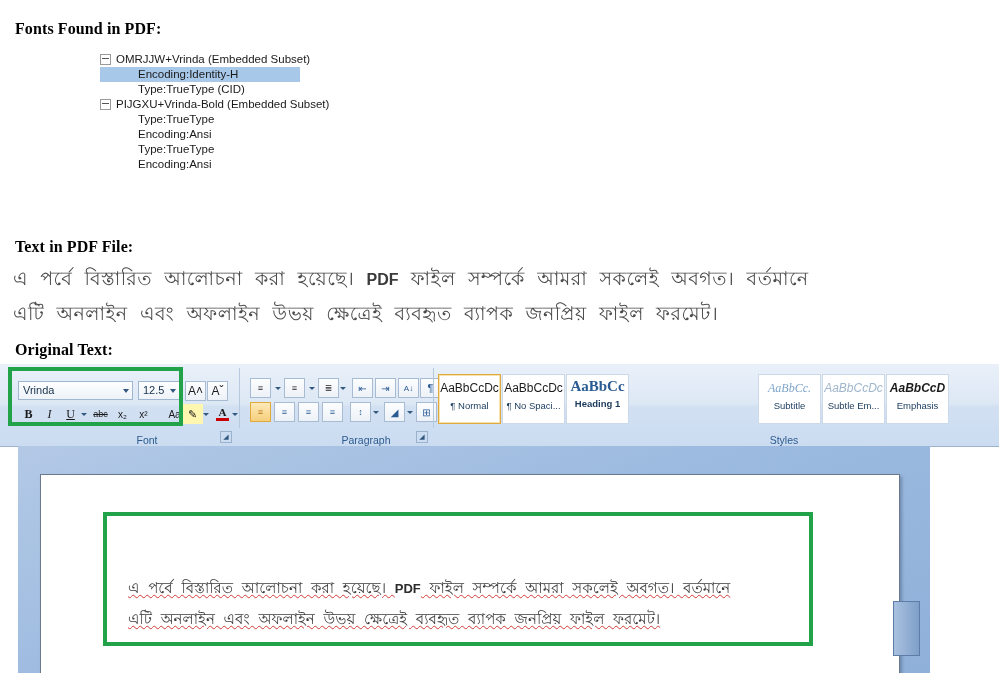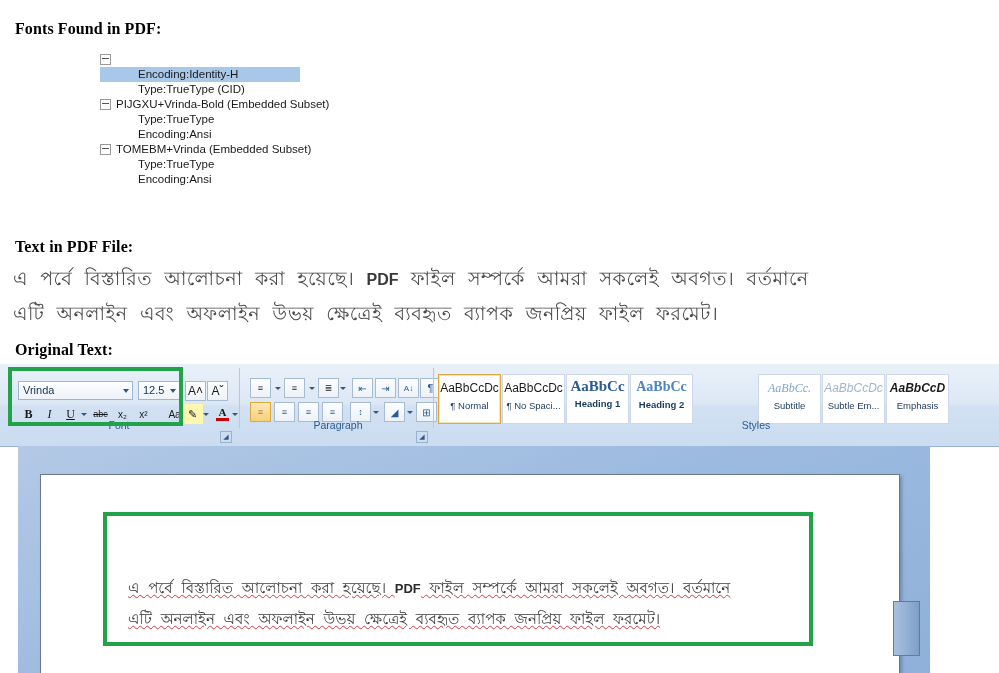--- a/index.html
+++ b/index.html
@@ -49,22 +49,22 @@
 
   
   #ribbon{
     position:absolute;left:0;top:364px;width:999px;height:82px;
     background:linear-gradient(to bottom,#e9f0f9 0%,#dde8f5 48%,#d2e0f2 52%,#cbdcf1 100%);
     border-bottom:1px solid #9cb4ce;
     overflow:hidden;
   }
   .grp{position:absolute;top:0;height:82px;}
   .grp-label{
-    position:absolute;bottom:15px;width:100%;text-align:center;
-    font-size:10.5px;color:#2b5a8f;
+    position:absolute;bottom:0;width:100%;text-align:center;
+    font-size:10.5px;color:#2b5a8f;padding-left:28px;
   }
   .grp-sep{position:absolute;top:4px;bottom:18px;width:1px;background:#b6c9de;}
   .grp-dlg{
     position:absolute;bottom:3px;width:10px;height:10px;border:1px solid #9ab2cc;
     font-size:7px;color:#32587f;line-height:9px;text-align:center;
   }
   
   #grp-font{left:0;width:238px;}
   .ctl{
     position:absolute;background:linear-gradient(to bottom,#fdfefe,#eef3f9);
@@ -136,35 +136,32 @@
   }
 </style>
 </head>
 <body>
 
 <div class="heading" id="fonts-heading">Fonts Found in PDF:</div>
 
 <div id="font-tree">
   <div class="tree-node">
     <span class="expander"></span>
+    <span>OMRJJW+Vrinda (Embedded Subset)</span>
   </div>
   <div class="tree-row"><span class="tree-child sel">Encoding:Identity-H</span></div>
   <div class="tree-row tree-child">Type:TrueType (CID)</div>
 
   <div class="tree-node">
     <span class="expander"></span>
     <span>PIJGXU+Vrinda-Bold (Embedded Subset)</span>
   </div>
   <div class="tree-row tree-child">Type:TrueType</div>
   <div class="tree-row tree-child">Encoding:Ansi</div>
 
-  <div class="tree-node">
-    <span class="expander"></span>
-    <span>TOMEBM+Vrinda (Embedded Subset)</span>
-  </div>
   <div class="tree-row tree-child">Type:TrueType</div>
   <div class="tree-row tree-child">Encoding:Ansi</div>
 </div>
 
 <div class="heading" id="pdf-heading">Text in PDF File:</div>
 <div id="pdf-text">
   <div>
     <span>এ পর্বে বিস্তারিত আলোচনা করা হয়েছে। </span><span class="lat">PDF</span><span> ফাইল সম্পর্কে আমরা সকলেই অবগত।  বর্তমানে</span>
   </div>
   <div>এটি অনলাইন এবং অফলাইন উভয় ক্ষেত্রেই ব্যবহৃত ব্যাপক জনপ্রিয় ফাইল ফরমেট।</div>
@@ -309,24 +306,20 @@
       <div class="style-name">¶ Normal</div>
     </div>
     <div class="style-tile" style="left:66px;">
       <div class="style-preview">AaBbCcDc</div>
       <div class="style-name">¶ No Spaci...</div>
     </div>
     <div class="style-tile" style="left:130px;">
       <div class="style-preview" style="font-family:'Liberation Serif',serif;font-weight:bold;font-size:15px;color:#2a5b93;margin-top:4px;">AaBbCс</div>
       <div class="style-name" style="font-weight:bold;">Heading 1</div>
     </div>
-    <div class="style-tile" style="left:194px;">
-      <div class="style-preview" style="font-family:'Liberation Serif',serif;font-weight:bold;font-size:14px;color:#4a85c4;margin-top:5px;">AaBbCc</div>
-      <div class="style-name" style="font-weight:bold;">Heading 2</div>
-    </div>
     <div class="style-tile" style="left:322px;">
       <div class="style-preview" style="font-family:'Liberation Serif',serif;font-style:italic;font-size:12px;color:#7fa5cc;">AaBbCc.</div>
       <div class="style-name">Subtitle</div>
     </div>
     <div class="style-tile" style="left:386px;">
       <div class="style-preview" style="font-style:italic;color:#9fb6cc;">AaBbCcDc</div>
       <div class="style-name">Subtle Em...</div>
     </div>
     <div class="style-tile" style="left:450px;">
       <div class="style-preview" style="font-style:italic;font-weight:bold;color:#1b1b1b;">AaBbCcD</div>

